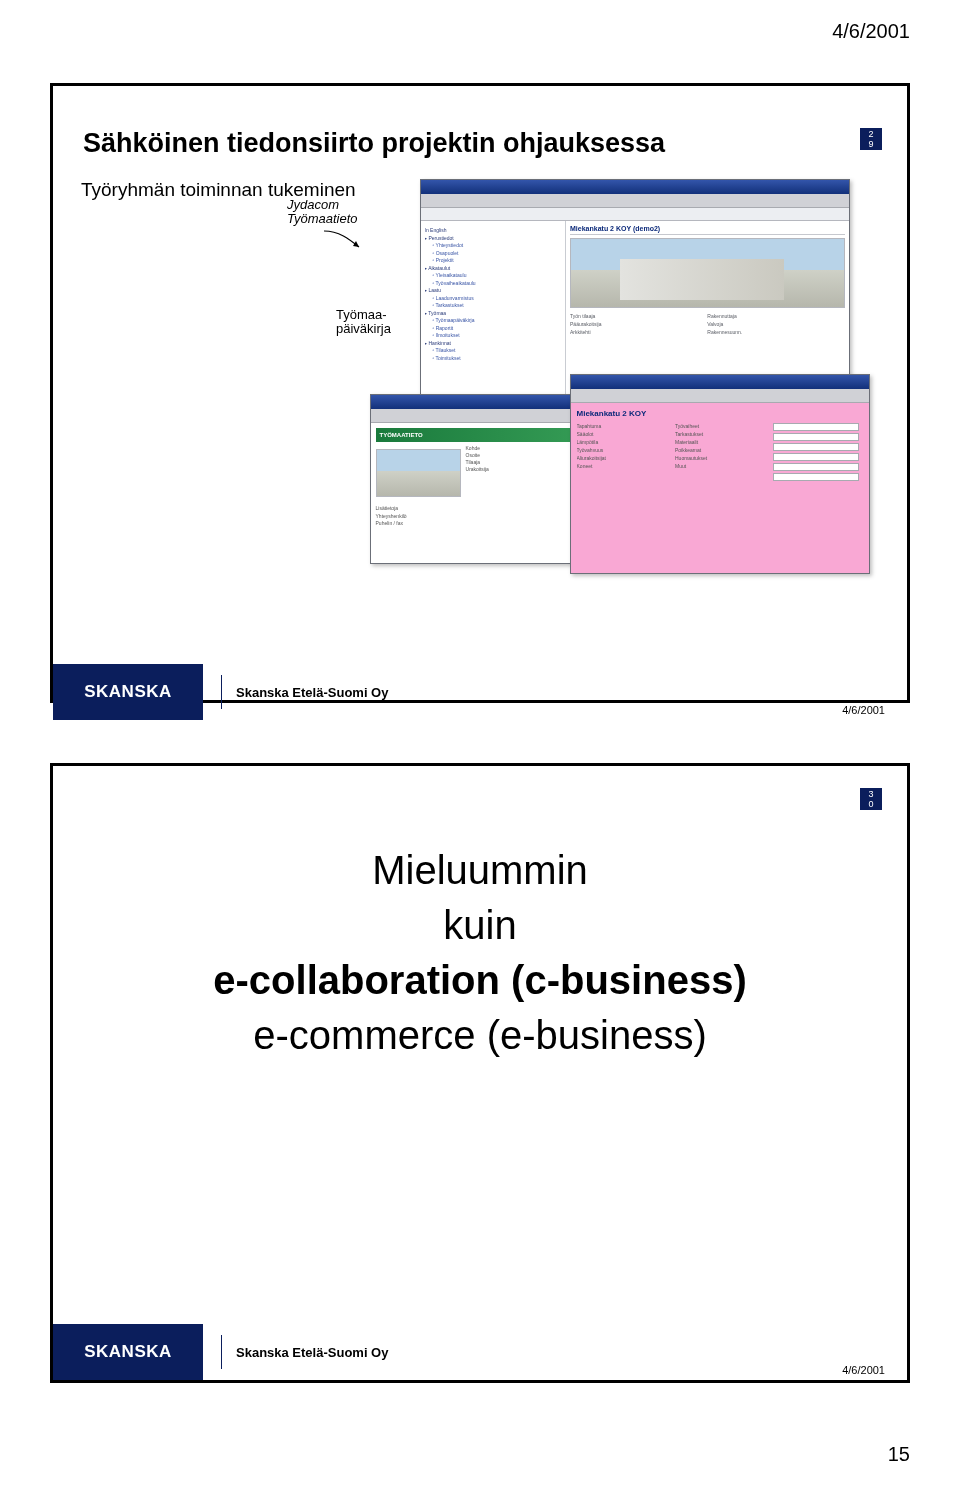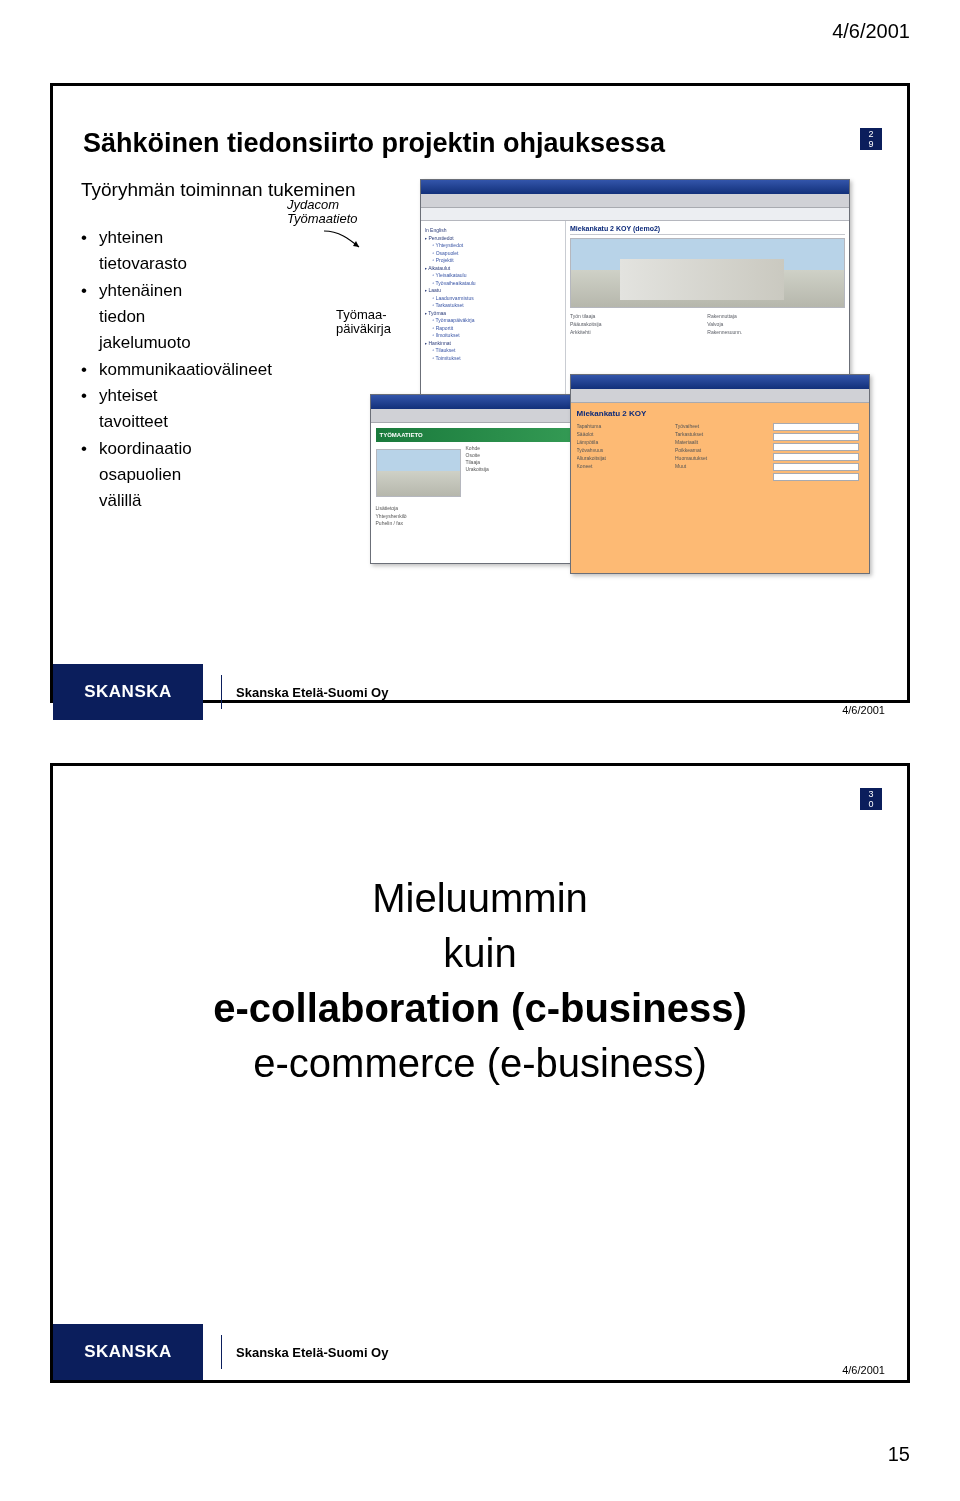--- a/index.html
+++ b/index.html
@@ -125,21 +125,21 @@
   }
   .shot .photo::after{
     content:""; position:absolute; left:18%; top:30%; width:60%; height:60%;
     background:linear-gradient(90deg,#e3e3df,#cac9c0);
   }
   .shot .rows { display:flex; flex-wrap:wrap; font-size:5px; color:#5a5d65; margin-top:4px;}
   .shot .rows span{ width:50%; padding:1px 0;}
   .shot2-body{ background:#fff; height:calc(100% - 28px); padding:5px; font-size:5px; color:#555;}
   .shot2-photo{width:85px;height:48px;background: linear-gradient(180deg,#b8d3e8 0%,#b8d3e8 45%, #cfd1c7 45%, #b6b7ac 100%);border:1px solid #b5b7be;margin:4px 0;}
   .shot2-greenbar{height:14px;background:linear-gradient(90deg,#1a7a3c,#3aa25a);margin-bottom:3px;display:flex;align-items:center;color:#fff;font-size:6px;font-weight:bold;padding-left:4px;}
-  .shot3-body{background:#fdba74;height:calc(100% - 28px);padding:6px;}
+  .shot3-body{background:#f9a8d4;height:calc(100% - 28px);padding:6px;}
   .shot3-head{font-size:8px;font-weight:bold;color:#0c2a7a;margin-bottom:5px;}
   .shot3-grid{display:flex;font-size:5px;color:#555;}
   .shot3-col{flex:1;padding-right:4px;}
   .shot3-col div{margin-bottom:2px;white-space:nowrap;overflow:hidden;text-overflow:ellipsis;}
   .shot3-inp{height:8px;background:#fff;border:1px solid #a8aab0;margin-bottom:2px;}
   .footer-bar {
     position: absolute;
     bottom: 0;
     left: 0;
     right: 0;
@@ -173,21 +173,21 @@
   .footer-date {
     position:absolute;
     right: 22px;
     bottom: 4px;
     font-size: 11px;
     color:#000;
   }
   
   .slide2-content {
     text-align:center;
-    padding-top: 100px;
+    padding-top: 72px;
   }
   .slide2-content .line {
     font-size: 40px;
     margin: 10px 0;
   }
   .slide2-content .bold { font-weight:bold; }
   .page-num {
     text-align:right;
     padding:0 50px 20px 0;
     font-size:20px;
@@ -203,27 +203,20 @@
   <div class="slide-inner">
     <div class="slide-num-box">
       <div>2</div>
       <div>9</div>
     </div>
     <div class="slide-title">Sähköinen tiedonsiirto projektin ohjauksessa</div>
 
     <div class="content-row">
       <div style="position:relative;width:42%;">
         <div class="sub-title">Työryhmän toiminnan tukeminen</div>
-        <ul class="bullets">
-          <li>yhteinen tietovarasto</li>
-          <li>yhtenäinen tiedon jakelumuoto</li>
-          <li>kommunikaatiovälineet</li>
-          <li>yhteiset tavoitteet</li>
-          <li>koordinaatio osapuolien välillä</li>
-        </ul>
 
         <div class="side-label" style="left:206px; top:19px; text-align:left;font-style:italic;">
           <span>Jydacom</span><br>
           <span>Työmaatieto</span>
         </div>
         <svg class="arrow-svg" style="left:238px;top:50px;" width="50" height="24">
           <path d="M5 2 C 20 2 30 10 40 18" stroke="#000" stroke-width="1.2" fill="none"></path>
           <path d="M40 18 l -6 -1 l 3 -5 z" fill="#000"></path>
         </svg>
 

